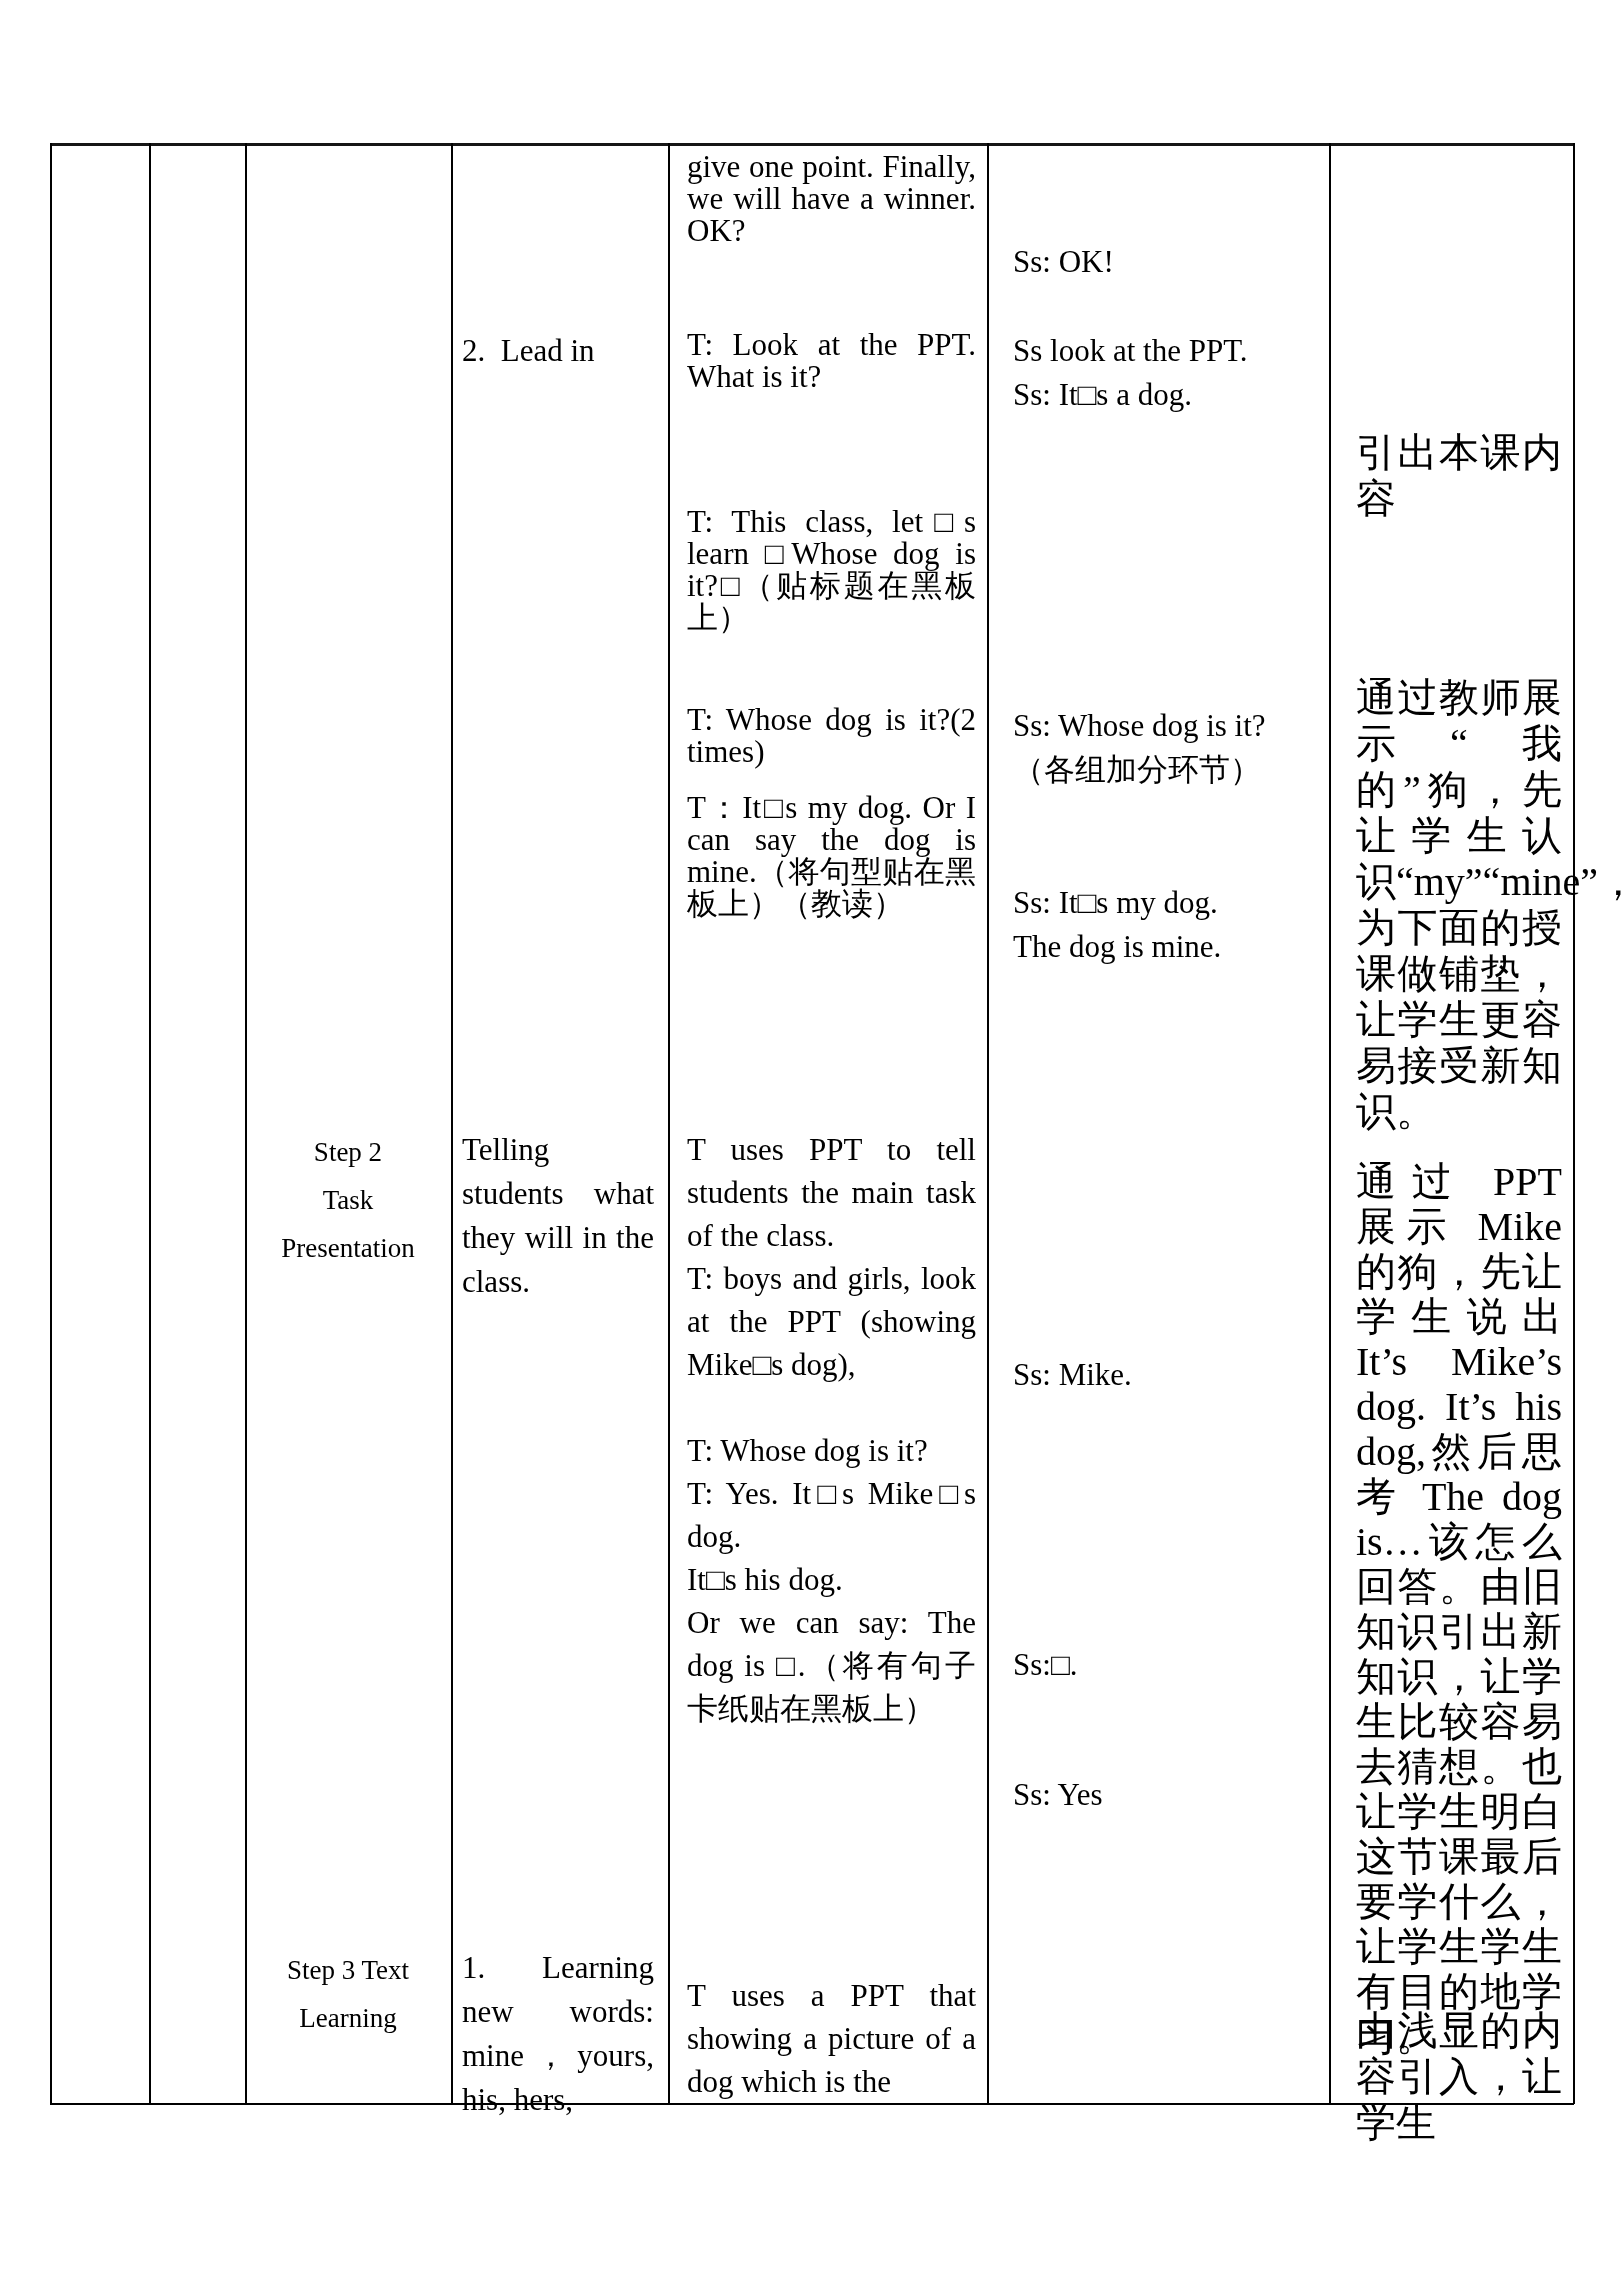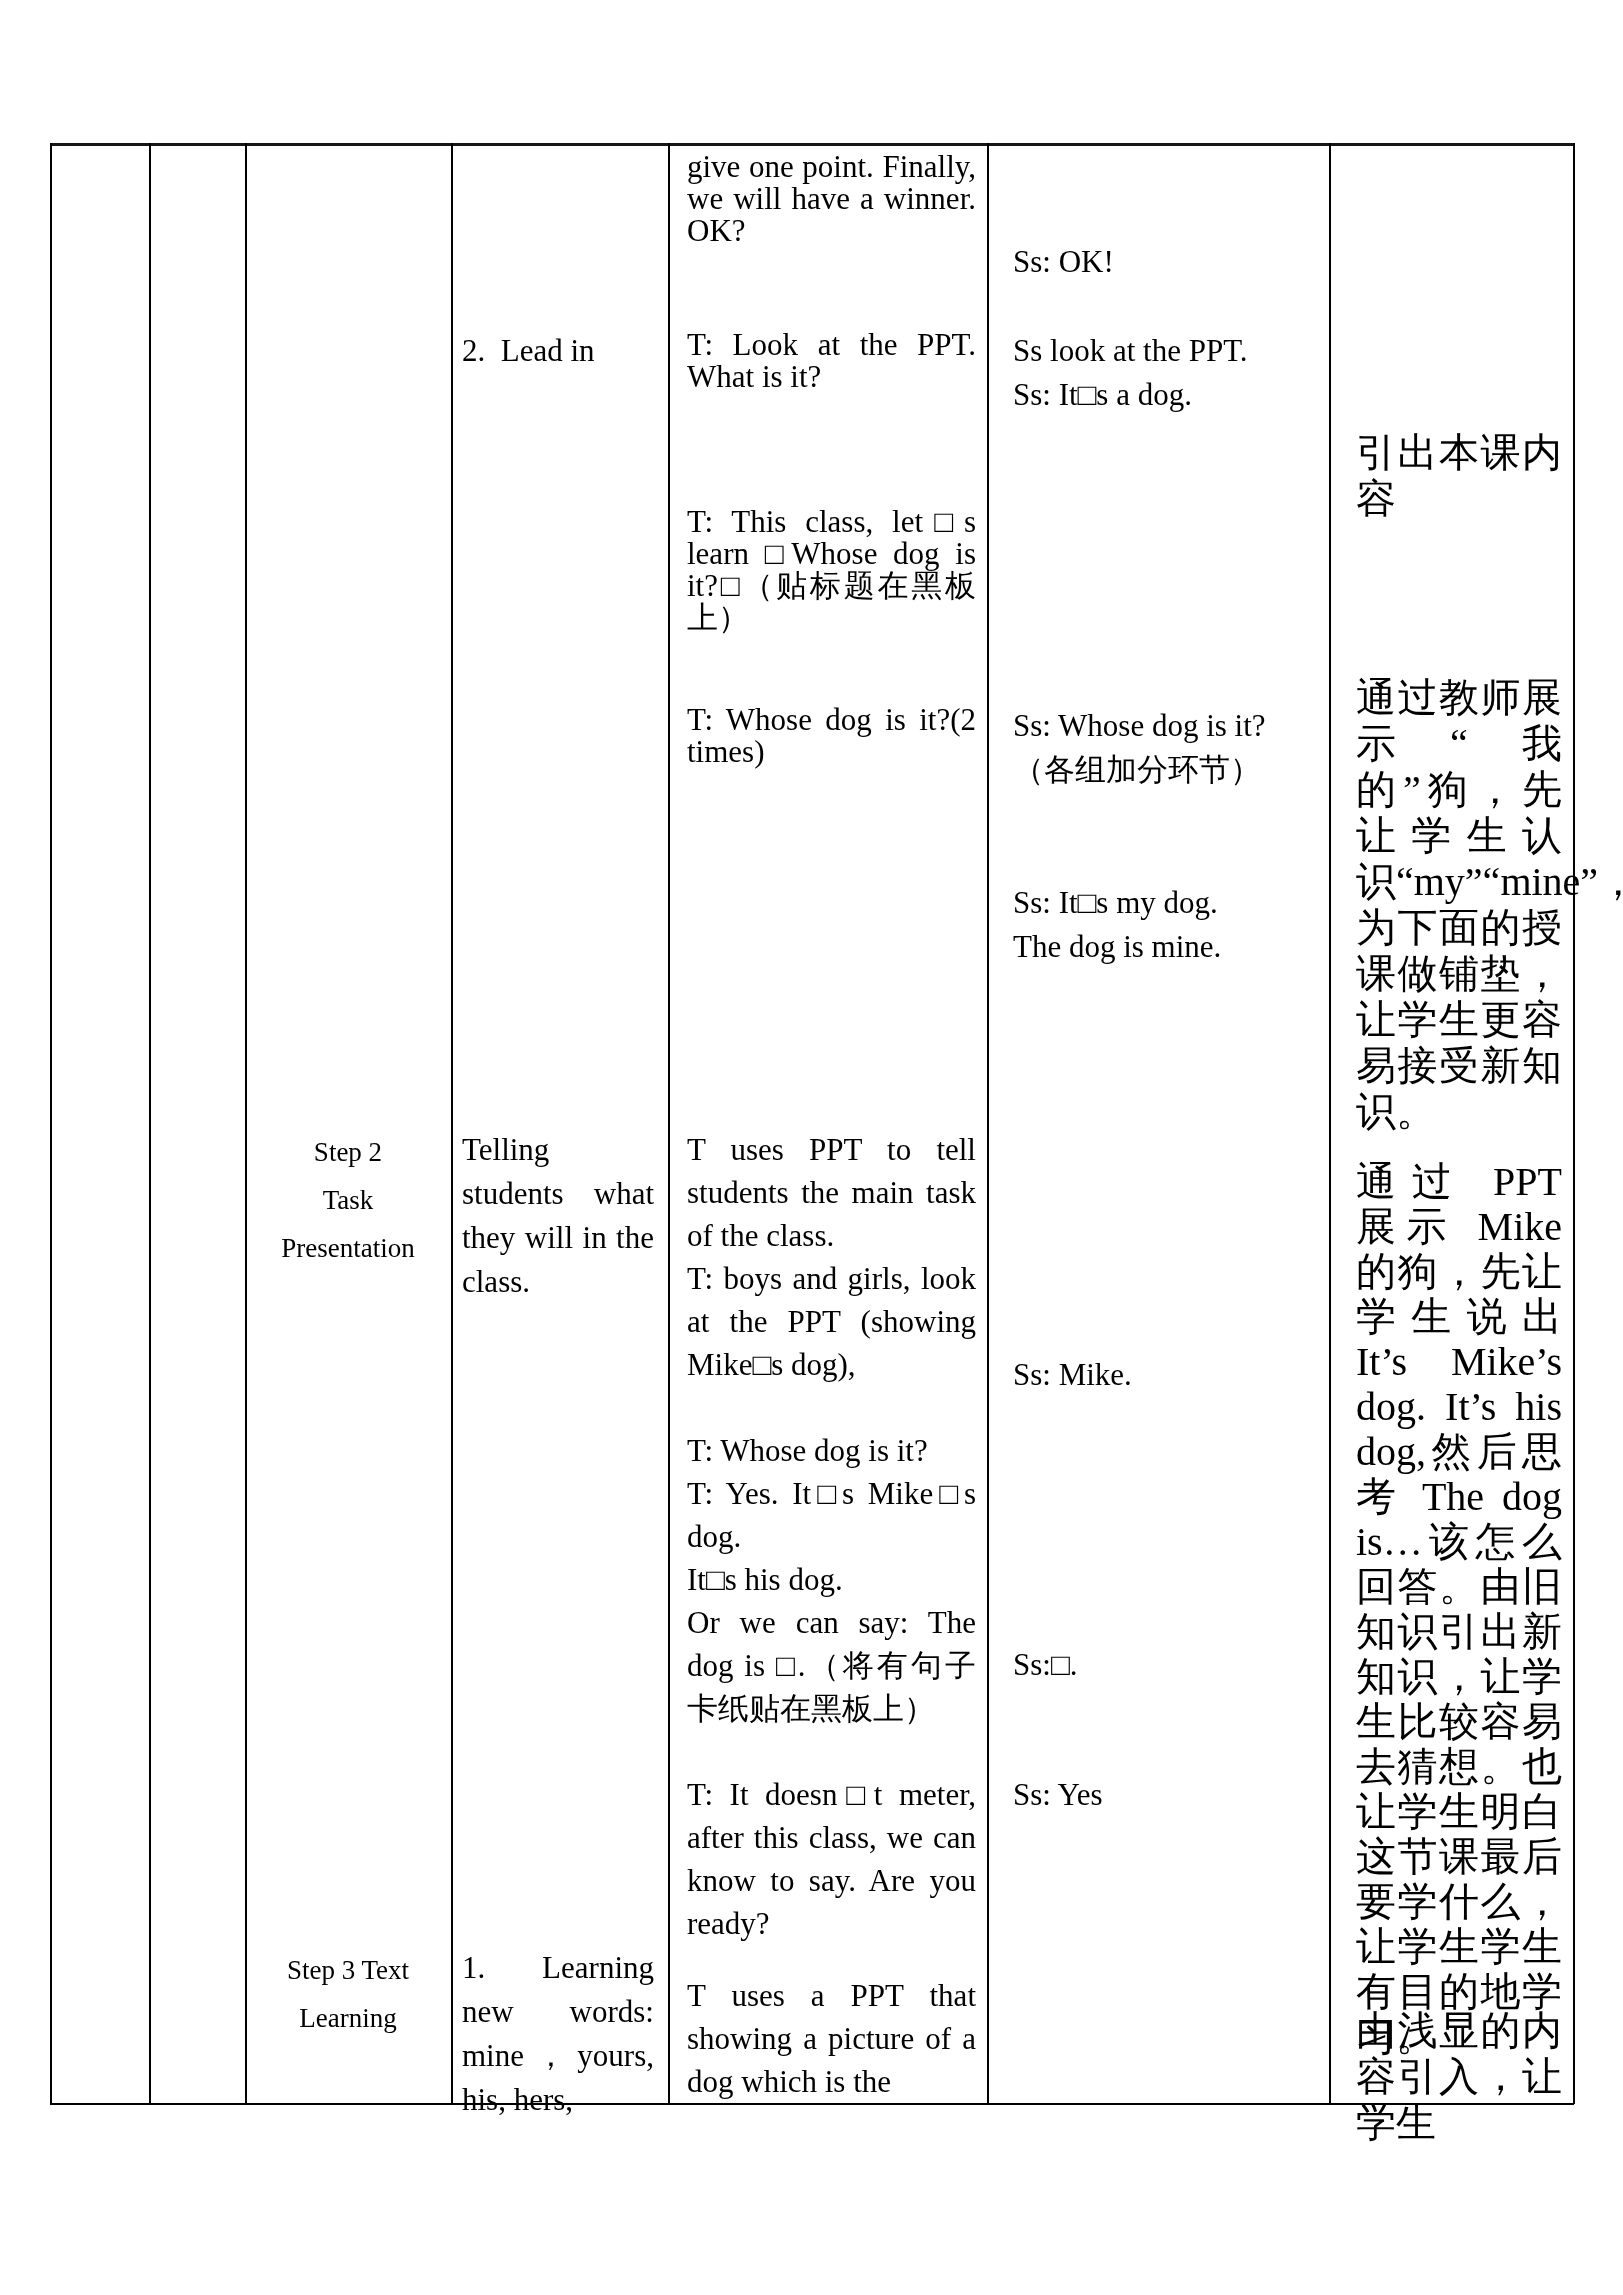--- a/index.html
+++ b/index.html
@@ -51,27 +51,27 @@
 Learning</div>
 
   <div class="blk colD pre" style="top:329px">2.  Lead in</div>
   <div class="blk colD" style="top:1128px">Telling students what they will in the class.</div>
   <div class="blk colD" style="top:1946px">1. Learning new words: mine，yours, his, hers,</div>
 
   <div class="blk colE lh65" style="top:151px">give one point. Finally, we will have a winner. OK?</div>
   <div class="blk colE lh65" style="top:329px">T: Look at the PPT. What is it?</div>
   <div class="blk colE lh65" style="top:506px">T: This class, let□s learn □Whose dog is it?□（贴标题在黑板上）</div>
   <div class="blk colE lh65" style="top:704px">T: Whose dog is it?(2 times)</div>
+  <div class="blk colE lh65" style="top:792px">T：It□s my dog. Or I can say the dog is mine.（将句型贴在黑板上）（教读）</div>
   <div class="blk colE lh63" style="top:1128px">T uses PPT to tell students the main task of the class.</div>
   <div class="blk colE lh63" style="top:1257px">T: boys and girls, look at the PPT (showing Mike□s dog),</div>
   <div class="blk colE lh63" style="top:1429px">T: Whose dog is it?</div>
   <div class="blk colE lh63" style="top:1472px">T: Yes. It□s Mike□s dog.</div>
   <div class="blk colE lh63" style="top:1558px">It□s his dog.</div>
   <div class="blk colE lh63" style="top:1601px">Or we can say: The dog is □.（将有句子卡纸贴在黑板上）</div>
-  <div class="blk colE lh63" style="top:1773px">T: It doesn□t meter, after this class, we can know to say. Are you ready?</div>
   <div class="blk colE lh63" style="top:1974px">T uses a PPT that showing a picture of a dog which is the</div>
 
   <div class="blk colF" style="top:240px">Ss: OK!</div>
   <div class="blk colF" style="top:329px">Ss look at the PPT.</div>
   <div class="blk colF" style="top:373px">Ss: It□s a dog.</div>
   <div class="blk colF" style="top:704px">Ss: Whose dog is it?（各组加分环节）</div>
   <div class="blk colF" style="top:881px">Ss: It□s my dog.</div>
   <div class="blk colF" style="top:925px">The dog is mine.</div>
   <div class="blk colF" style="top:1353px">Ss: Mike.</div>
   <div class="blk colF" style="top:1643px">Ss:□.</div>

